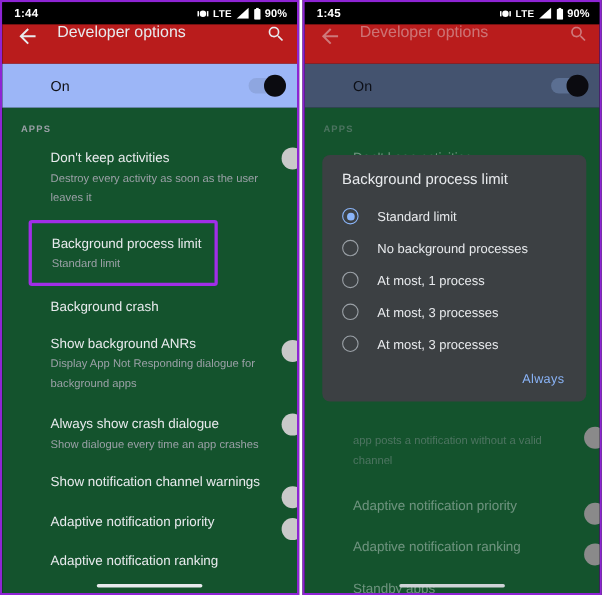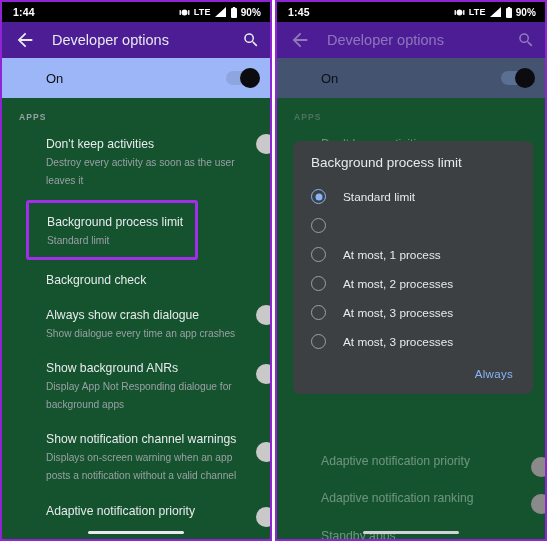--- a/index.html
+++ b/index.html
@@ -58,23 +58,22 @@
     font-size: 9px;
     font-weight: bold;
     color: #fff;
     letter-spacing: 0.2px;
   }
 
   
   .appbar {
     height: 36px;
     display: flex;
-    align-items: center;
     padding: 0 10px 0 12px;
-    background: #4c1d95;
+    background: #b91c1c;
   }
   .appbar .back { width: 22px; height: 22px; flex: 0 0 auto; cursor: pointer; }
   .appbar .title {
     flex: 1 1 auto;
     font-size: 14.5px;
     color: #e8eaed;
     margin-left: 16px;
     white-space: nowrap;
   }
   .appbar .search { width: 18px; height: 18px; flex: 0 0 auto; cursor: pointer; }
@@ -293,54 +292,53 @@
 
       <div class="row highlighted">
         <span class="texts">
           <span class="ttl">Background process limit</span><br>
           <span class="sub">Standard limit</span>
         </span>
       </div>
 
       <div class="row" style="padding-top:6px;padding-bottom:6px;">
         <span class="texts">
-          <span class="ttl">Background check</span>
+          <span class="ttl">Background crash</span>
+        </span>
+      </div>
+
+      <div class="row" style="padding-top:9px;">
+        <span class="texts">
+          <span class="ttl">Show background ANRs</span><br>
+          <span class="sub">Display App Not Responding dialogue for background apps</span>
+        </span>
+        <span class="ctl" style="padding-top:9px;">
+          <span class="sw off">
+            <span class="track"></span>
+            <span class="thumb"></span>
+          </span>
         </span>
       </div>
 
       <div class="row" style="padding-top:11px;">
         <span class="texts">
           <span class="ttl">Always show crash dialogue</span><br>
           <span class="sub">Show dialogue every time an app crashes</span>
         </span>
         <span class="ctl">
           <span class="sw off">
             <span class="track"></span>
             <span class="thumb"></span>
           </span>
         </span>
       </div>
 
       <div class="row" style="padding-top:9px;">
         <span class="texts">
-          <span class="ttl">Show background ANRs</span><br>
-          <span class="sub">Display App Not Responding dialogue for background apps</span>
-        </span>
-        <span class="ctl" style="padding-top:9px;">
-          <span class="sw off">
-            <span class="track"></span>
-            <span class="thumb"></span>
-          </span>
-        </span>
-      </div>
-
-      <div class="row" style="padding-top:9px;">
-        <span class="texts">
           <span class="ttl">Show notification channel warnings</span><br>
-          <span class="sub">Displays on-screen warning when an app posts a notification without a valid channel</span>
         </span>
         <span class="ctl" style="padding-top:16px;">
           <span class="sw off">
             <span class="track"></span>
             <span class="thumb"></span>
           </span>
         </span>
       </div>
 
       <div class="row" style="padding-top:10px;align-items:center;">
@@ -418,20 +416,31 @@
 
     <div class="content">
       <div class="section-label">APPS</div>
 
       <div class="row">
         <span class="texts">
           <span class="ttl">Don't keep activities</span>
         </span>
       </div>
 
+      <div class="row" style="position:absolute;top:285px;left:0;right:0;">
+        <span class="texts">
+          <span class="sub">app posts a notification without a valid channel</span>
+        </span>
+        <span class="ctl" style="padding-top:0;">
+          <span class="sw off">
+            <span class="track"></span>
+            <span class="thumb"></span>
+          </span>
+        </span>
+      </div>
 
       <div class="row" style="position:absolute;top:345px;left:0;right:0;align-items:center;">
         <span class="texts">
           <span class="ttl">Adaptive notification priority</span>
         </span>
         <span class="ctl" style="padding-top:0;">
           <span class="sw off">
             <span class="track"></span>
             <span class="thumb"></span>
           </span>
@@ -459,37 +468,34 @@
 
     <div class="dialog">
       <div class="dlg-title">Background process limit</div>
 
       <div class="opt">
         <span class="radio sel"></span>
         <span class="olbl">Standard limit</span>
       </div>
       <div class="opt">
         <span class="radio"></span>
+        <span class="olbl">No background processes</span>
       </div>
       <div class="opt">
         <span class="radio"></span>
         <span class="olbl">At most, 1 process</span>
       </div>
       <div class="opt">
         <span class="radio"></span>
-        <span class="olbl">At most, 2 processes</span>
+        <span class="olbl">At most, 3 processes</span>
       </div>
       <div class="opt">
         <span class="radio"></span>
         <span class="olbl">At most, 3 processes</span>
       </div>
-      <div class="opt">
-        <span class="radio"></span>
-        <span class="olbl">At most, 3 processes</span>
-      </div>
 
       <div class="dlg-actions">
         <span class="cancel">Always</span>
       </div>
     </div>
 
     <div class="gesture"></div>
   </div>
 
 </div>

